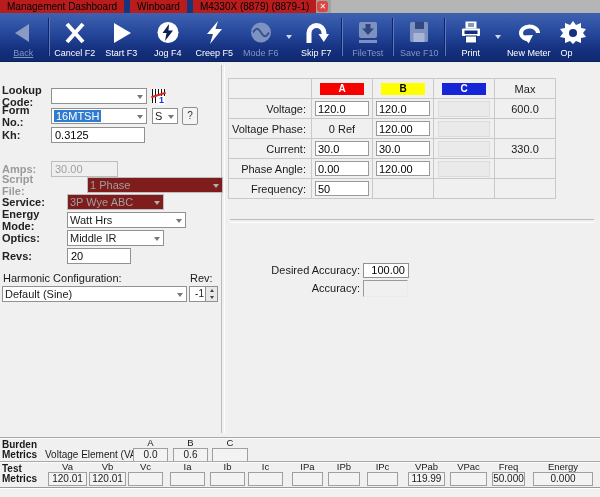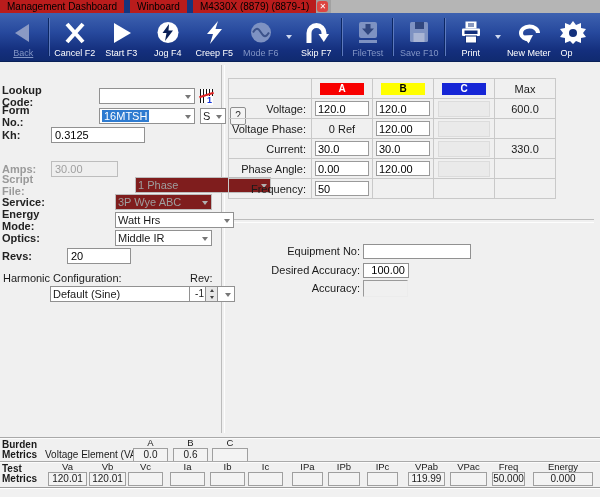--- a/index.html
+++ b/index.html
@@ -36,21 +36,21 @@
             border-left:1px solid #bcbcbc;border-right:1px solid #fdfdfd;}
   .hdivider{position:absolute;left:230px;width:364px;top:157px;height:2px;
             border-top:1px solid #bcbcbc;border-bottom:1px solid #fdfdfd;}
 
   .frow{position:absolute;display:flex;align-items:center;height:16px;}
   .flabel{margin-right:3px;font-weight:bold;color:#222;}
   .flabel.dim{color:#9a9a9a;}
   .lw45{width:45px;}
   .lw62{width:62px;}
   .combo{position:relative;background:#fff;border:1px solid #919191;height:14px;display:flex;
-         align-items:center;padding:0 13px 0 2px;font-size:11px;box-sizing:content-box;margin-left:48px;}
+         align-items:center;padding:0 13px 0 2px;font-size:11px;box-sizing:content-box;}
   .combo .chev{position:absolute;right:3px;top:6px;width:0;height:0;
                border-left:3px solid transparent;border-right:3px solid transparent;border-top:4px solid #777;}
   .combo.disabled{background:#7f1d1d;color:#9f9f9f;border-color:#bdbdbd;}
   .combo.disabled .chev{border-top-color:#b0b0b0;}
   .sel{background:#2e7bd0;color:#fff;padding:0 2px;}
   input.inp{border:1px solid #919191;background:#fff;height:14px;font-size:11px;padding:0 3px;
             font-family:inherit;box-sizing:content-box;}
   input.inp.dim{background:#efefef;color:#9f9f9f;border-color:#bdbdbd;}
   .helpbtn{width:14px;height:16px;margin-left:4px;background:#f4f4f4;border:1px solid #8f8f8f;
            border-radius:2px;text-align:center;line-height:15px;font-size:10px;color:#333;}
@@ -423,24 +423,20 @@
       <td class="cA">
             <input class="tin" value="50" style="">
           </td>
       <td class="cB"></td>
           <td class="cC"></td>
           <td class="cM"></td>
     </tr>
   </tbody>
     </table>
 
-  <div class="erow" style="top:181px;">
-    <span class="elabel">Equipment No:</span>
-    <input class="inp" style="width: 100px; height: 13px;" value="">
-  </div>
   <div class="erow" style="top:200px;">
     <span class="elabel">Desired Accuracy:</span>
     <input class="inp" style="width: 38px; height: 13px; text-align: right;" value="100.00">
   </div>
   <div class="erow" style="top:218px;">
     <span class="elabel">Accuracy:</span>
     <div class="accbox"></div>
   </div>
 </div>
 

